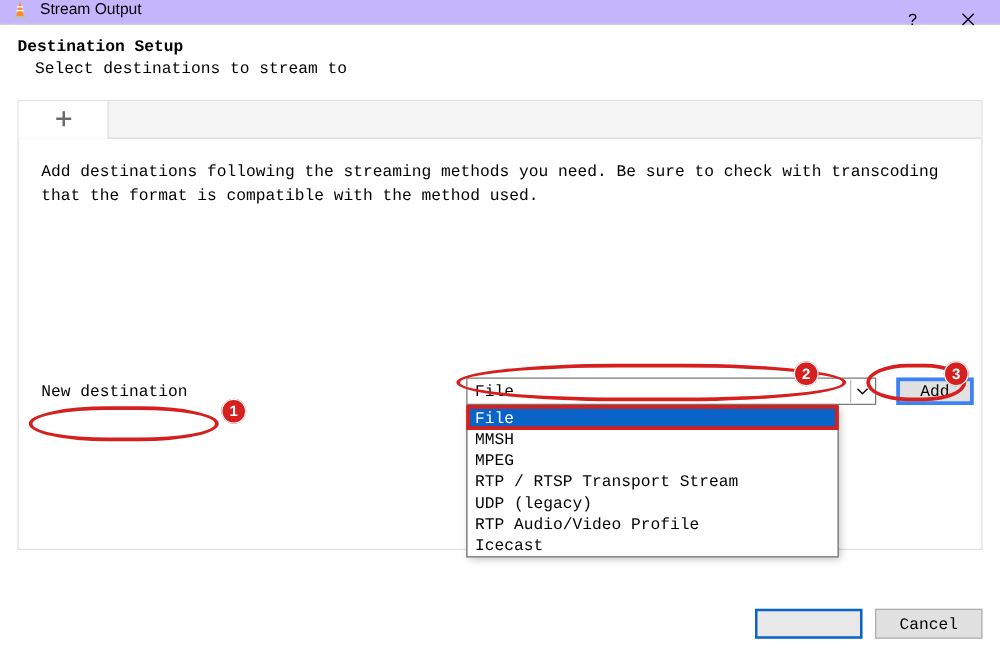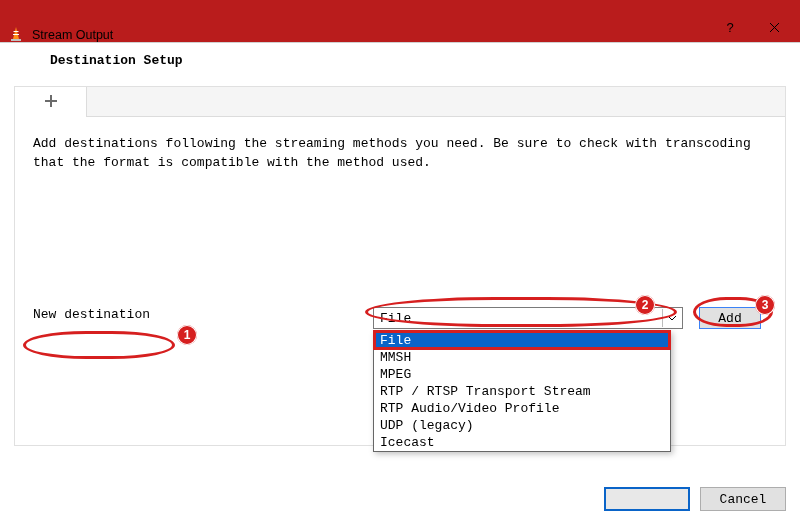--- a/index.html
+++ b/index.html
@@ -11,40 +11,39 @@
     background: #fff;
     width: 800px;
     height: 525px;
     position: relative;
     overflow: hidden;
   }
   .mono { font-family: "Courier New", monospace; font-size: 13px; }
 
   
   .titlebar {
-    height: 43px;
-    display: flex;
-    align-items: flex-end;
+    height: 20px;
+    display: flex;
+    align-items: flex-start;
     border-bottom: 1px solid #d0d0d0;
     padding: 0 4px 0 8px;
-    background: #b91c1c;
+    background: #c4b5fd;
   }
   .titlebar .vlc-icon { width: 16px; height: 16px; margin-right: 8px; }
   .titlebar .title { flex: 1; font-size: 12.5px; }
   .titlebar .winbtn {
     width: 44px; height: 30px;
     display: flex; align-items: center; justify-content: center;
     font-size: 13px;
     cursor: default;
   }
 
   
   .header {
     padding: 10px 14px 6px 14px;
-    margin-left: 36px;
   }
   .header .h1 { font-weight: bold; }
   .header .h2 { padding-left: 14px; margin-top: 2px; }
 
   
   .bodywrap {
     margin: 12px 14px 0 14px;
     border: 1px solid #e0e0e0;
     background: #ffffff;
     padding: 0;
@@ -73,23 +72,24 @@
     padding: 18px 18px 12px 18px;
   }
   .instruction {
     line-height: 1.45;
     white-space: normal;
   }
 
   .destrow {
     position: absolute;
     left: 18px;
-    right: 24px;
+    right: 6px;
     top: 220px;
     display: flex;
+    align-items: center;
     height: 24px;
   }
   .destrow .label {
     width: 340px;
   }
   .destrow .combo {
     flex: 1;
     position: relative;
   }
   .combo-box {
@@ -105,21 +105,21 @@
     position: absolute;
     right: 2px; top: 1px;
     width: 18px; height: 18px;
     display: flex; align-items: center; justify-content: center;
     border-left: 1px solid #bdbdbd;
   }
   .combo-caret svg { width: 10px; height: 10px; }
   .addbtn {
     margin-left: 16px;
     width: 62px; height: 22px;
-    border: 1px solid #3b82f6;
+    border: 3px solid #3b82f6;
     background: #e1e1e1;
     display: flex; align-items: center; justify-content: center;
     cursor: default;
   }
 
   .checkrow {
     position: absolute;
     left: 18px;
     top: 250px;
     display: flex;
@@ -213,20 +213,21 @@
   <span class="winbtn">?</span>
   <span class="winbtn">
     <svg width="11" height="11" viewBox="0 0 11 11">
         <path d="M1 1 L10 10 M10 1 L1 10" stroke="#000" stroke-width="1"></path>
       </svg>
   </span>
 </div>
 
 <div class="header">
   <div class="h1 mono">Destination Setup</div>
+  <div class="h2 mono">Select destinations to stream to</div>
 </div>
 
 <div class="bodywrap">
 
   <div class="tabstrip">
     <div class="tab">
       <span>
         <svg width="14" height="14" viewBox="0 0 14 14">
             <path d="M7 1 V13 M1 7 H13" stroke="#6b6b6b" stroke-width="2"></path>
           </svg>
@@ -256,22 +257,22 @@
       <span>Add</span>
     </div>
   </div>
 
 
   <div class="dropdown mono" id="dd">
       <div class="opt sel">File</div>
       <div class="opt">MMSH</div>
       <div class="opt">MPEG</div>
       <div class="opt">RTP / RTSP Transport Stream</div>
+      <div class="opt">UDP (legacy)</div>
       <div class="opt">RTP Audio/Video Profile</div>
-      <div class="opt">UDP (legacy)</div>
       <div class="opt">Icecast</div>
     </div>
 
   <div class="redring" style="left:8px; top:244px; width:152px; height:28px;"></div>
   <div class="callnum" style="left:162px; top:238px;">1</div>
 
   <div class="redring" style="left:350px; top:210px; width:312px; height:30px;"></div>
   <div class="callnum" style="left:620px; top:208px;">2</div>
 
   <div class="redring" style="left:678px; top:210px; width:80px; height:30px;"></div>

